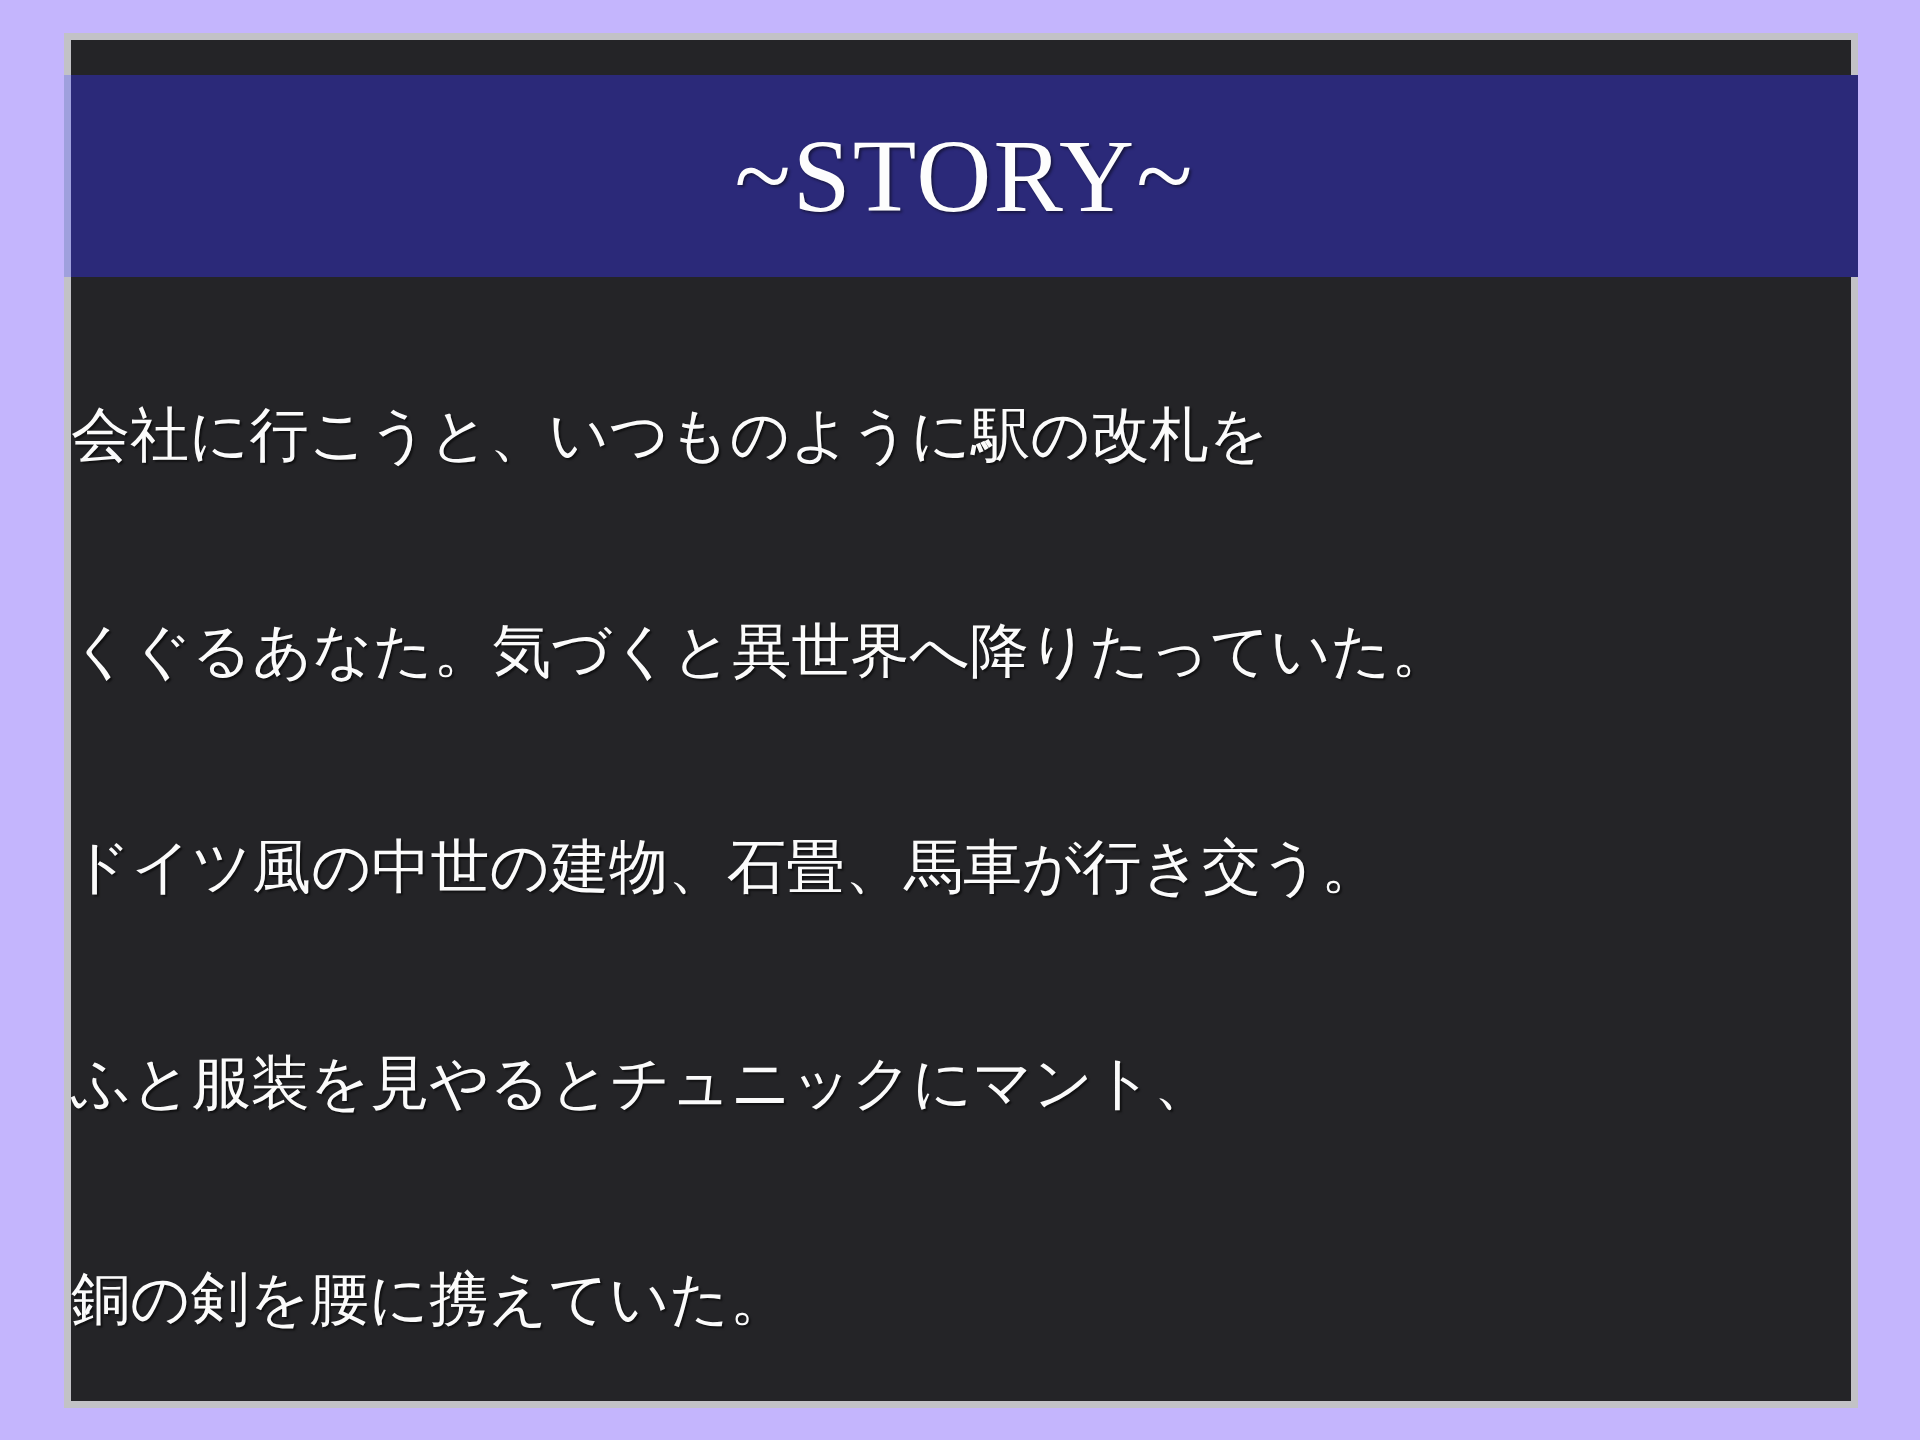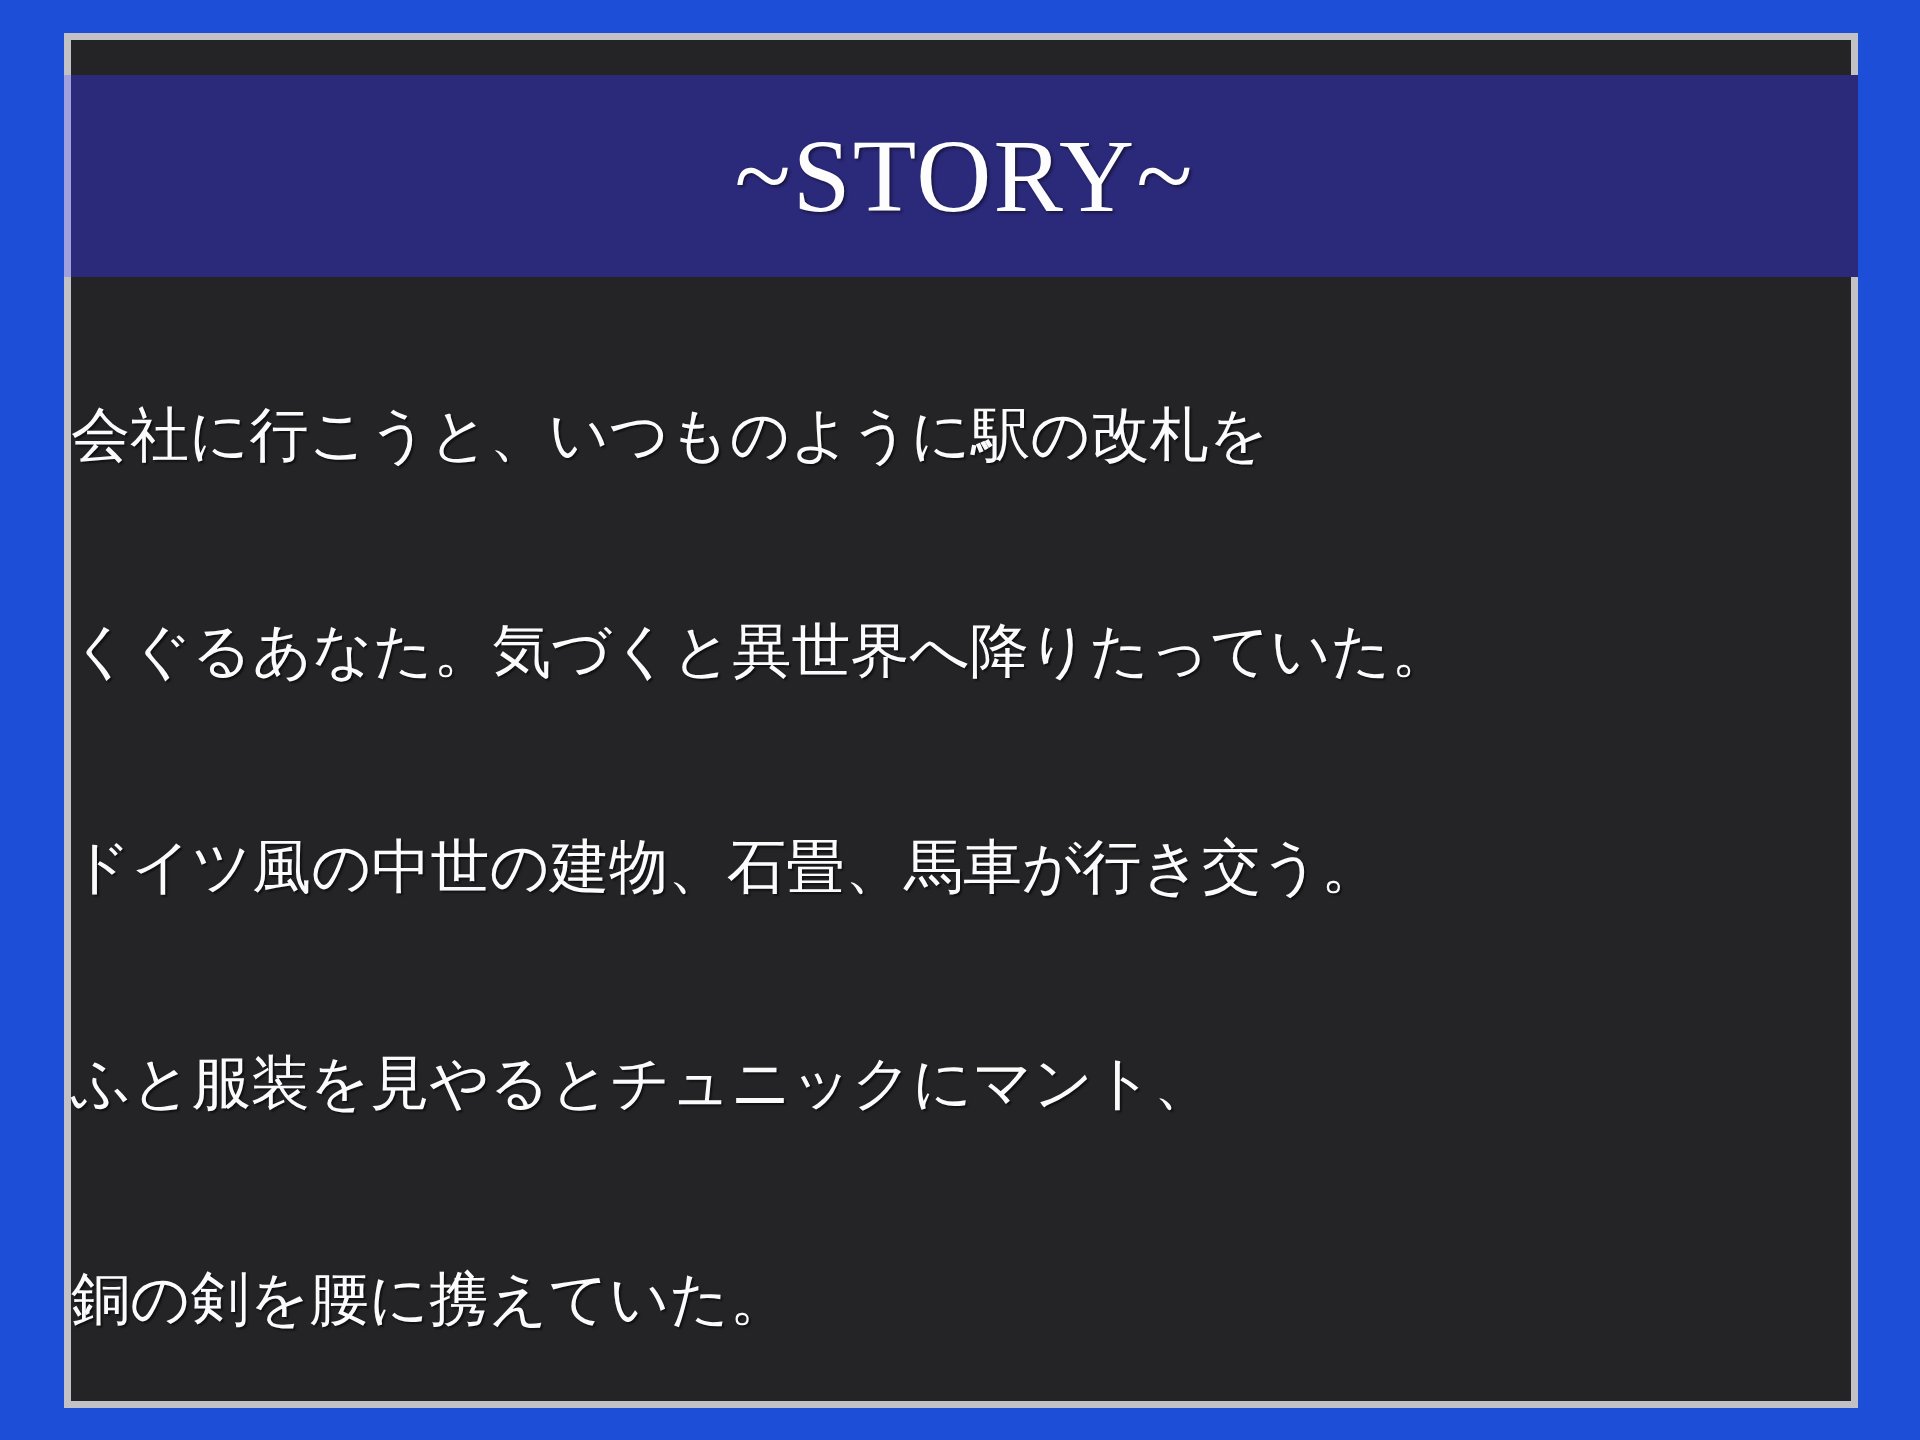--- a/index.html
+++ b/index.html
@@ -12,21 +12,21 @@
     width: 1920px;
     height: 1440px;
     overflow: hidden;
     font-family: "Liberation Sans", "DejaVu Sans", sans-serif;
   }
 
   #stage {
     position: relative;
     width: 1920px;
     height: 1440px;
-    background: #1d4ed8;
+    background: #c4b5fd;
     overflow: hidden;
   }
 
   
   .story-frame {
     position: absolute;
     left: 64px;
     top: 33px;
     width: 1794px;
     height: 1375px;

